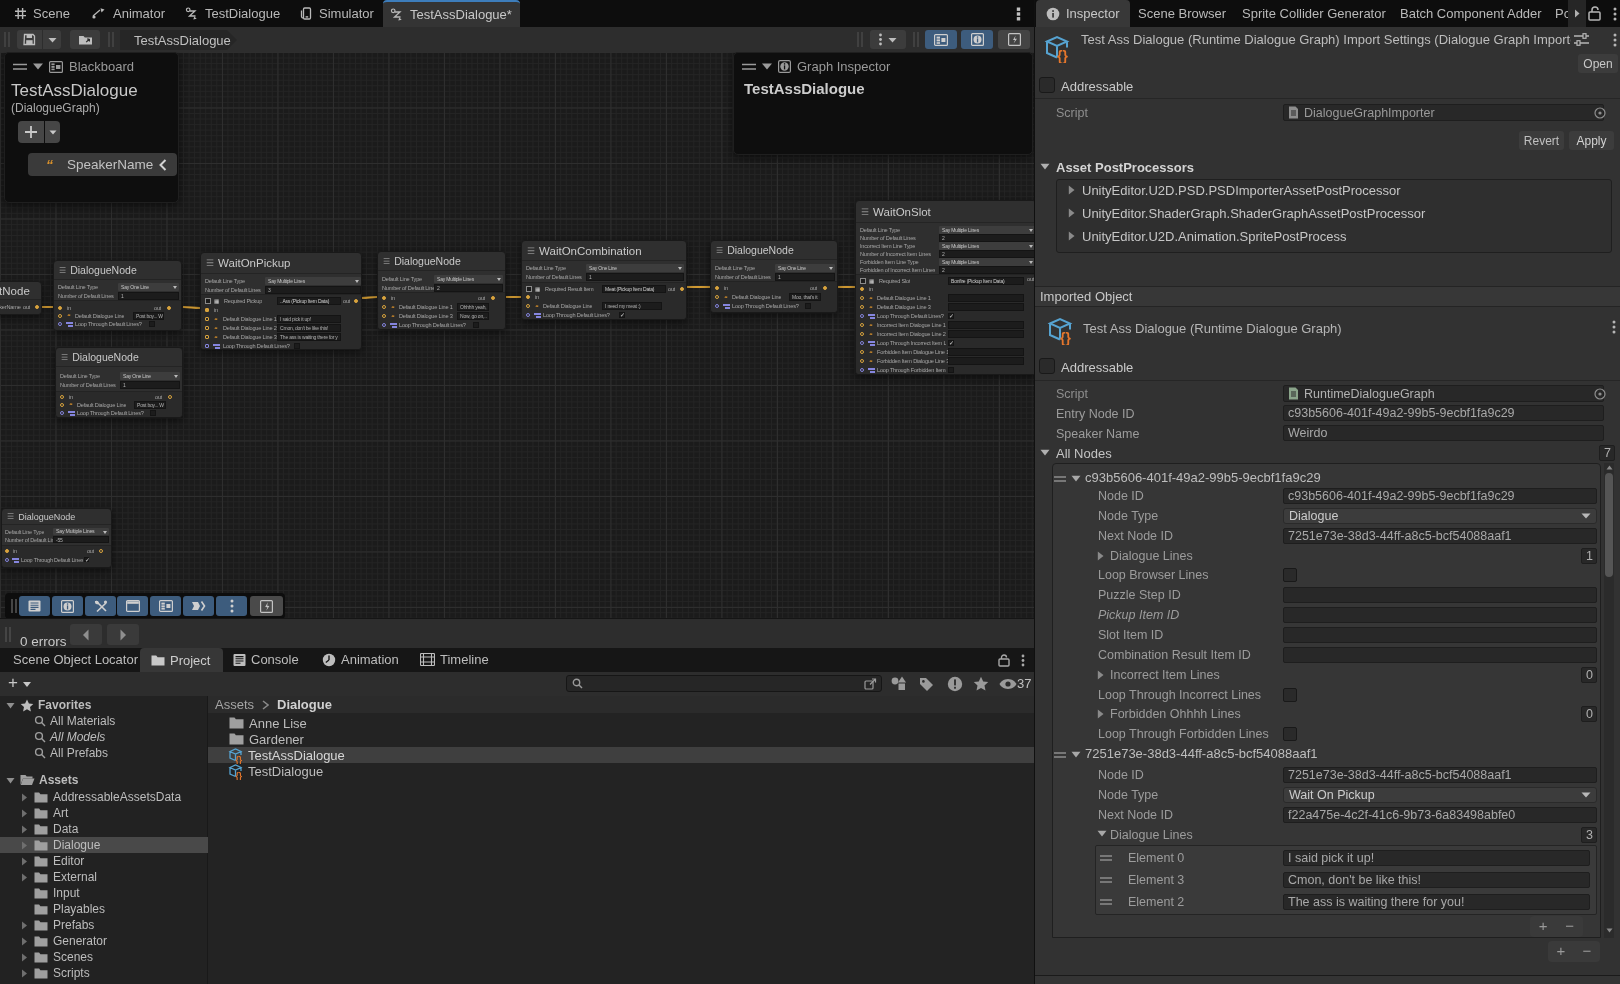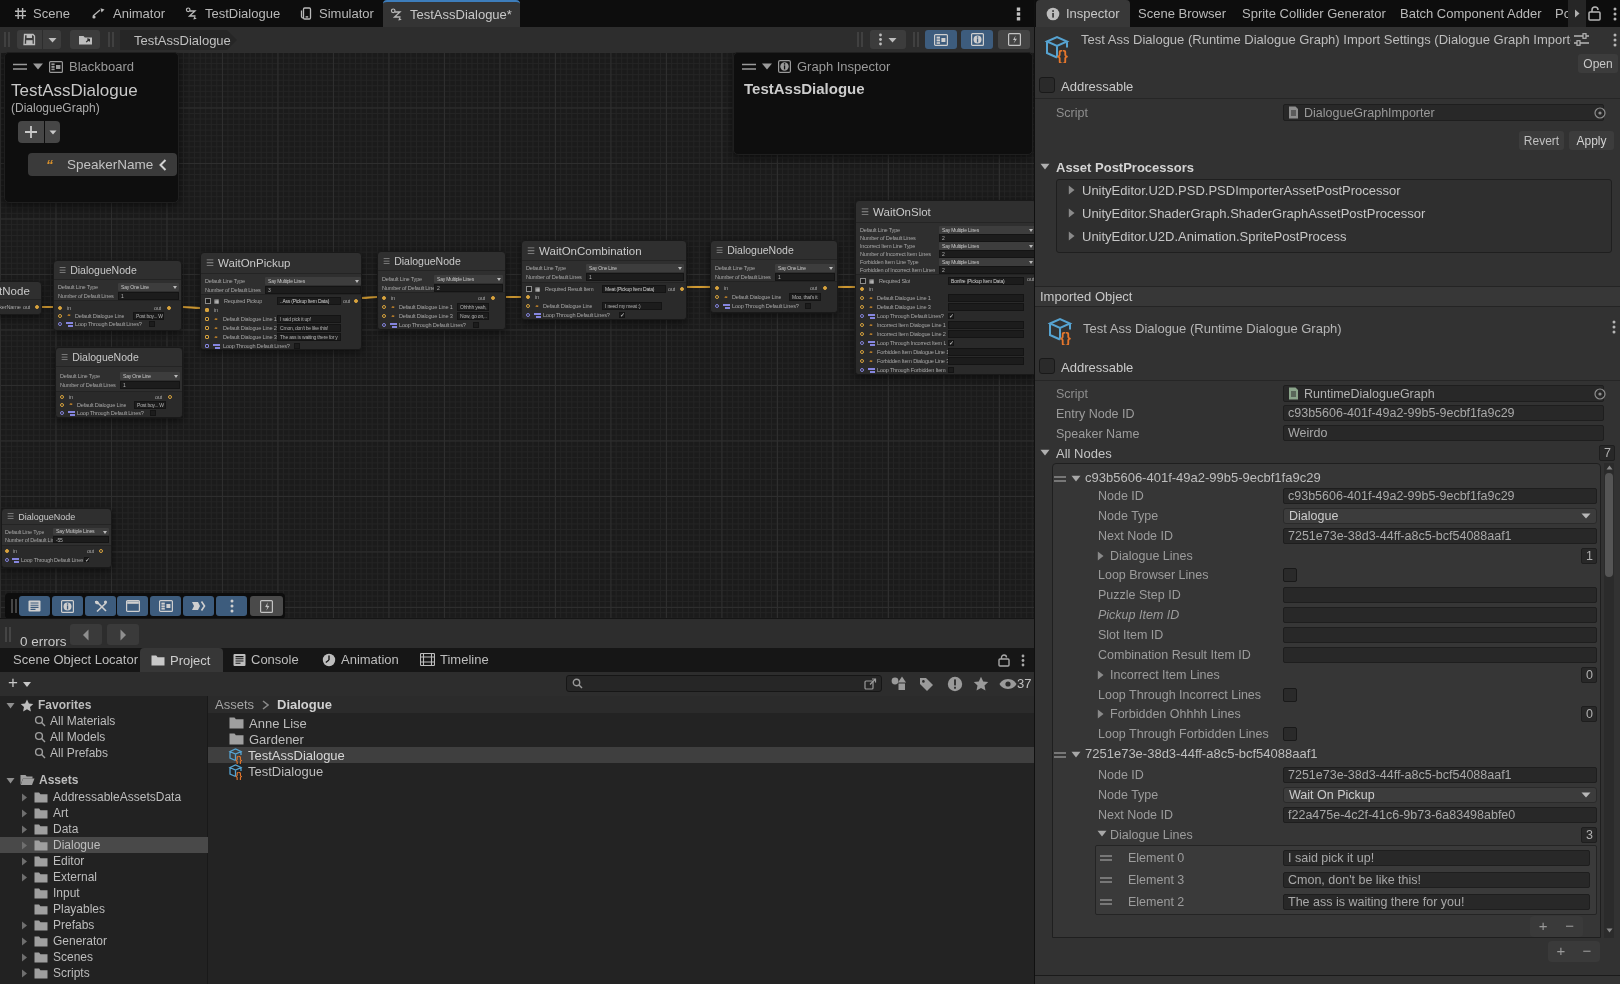--- a/index.html
+++ b/index.html
@@ -685,21 +685,21 @@
         </svg>
       <span style="margin-left:4px;font-weight:bold;">Favorites</span>
     </div>
     <div class="treerow" style="top:17px;">
       <svg style="margin-left:34px;" width="12" height="12" viewBox="0 0 12 12">
           <circle cx="5" cy="5" r="3.4" fill="none" stroke="#9f9f9f" stroke-width="1.4"></circle>
           <path d="M7.6 7.6 L11 11" stroke="#9f9f9f" stroke-width="1.4"></path>
         </svg>
       <span style="margin-left:4px;">All Materials</span>
     </div>
-    <div class="treerow" style="top:33px;">
+    <div class="treerow" style="top:33px;font-style:italic;">
       <svg style="margin-left:34px;" width="12" height="12" viewBox="0 0 12 12">
           <circle cx="5" cy="5" r="3.4" fill="none" stroke="#9f9f9f" stroke-width="1.4"></circle>
           <path d="M7.6 7.6 L11 11" stroke="#9f9f9f" stroke-width="1.4"></path>
         </svg>
       <span style="margin-left:4px;">All Models</span>
     </div>
     <div class="treerow" style="top:49px;">
       <svg style="margin-left:34px;" width="12" height="12" viewBox="0 0 12 12">
           <circle cx="5" cy="5" r="3.4" fill="none" stroke="#9f9f9f" stroke-width="1.4"></circle>
           <path d="M7.6 7.6 L11 11" stroke="#9f9f9f" stroke-width="1.4"></path>

